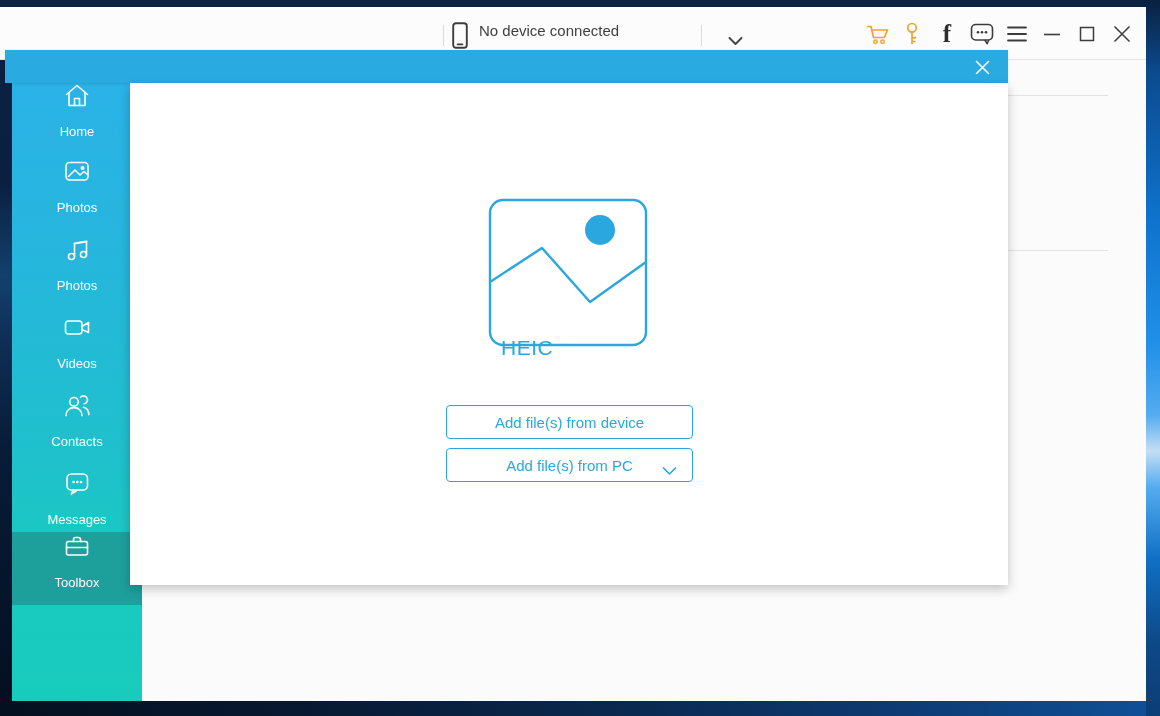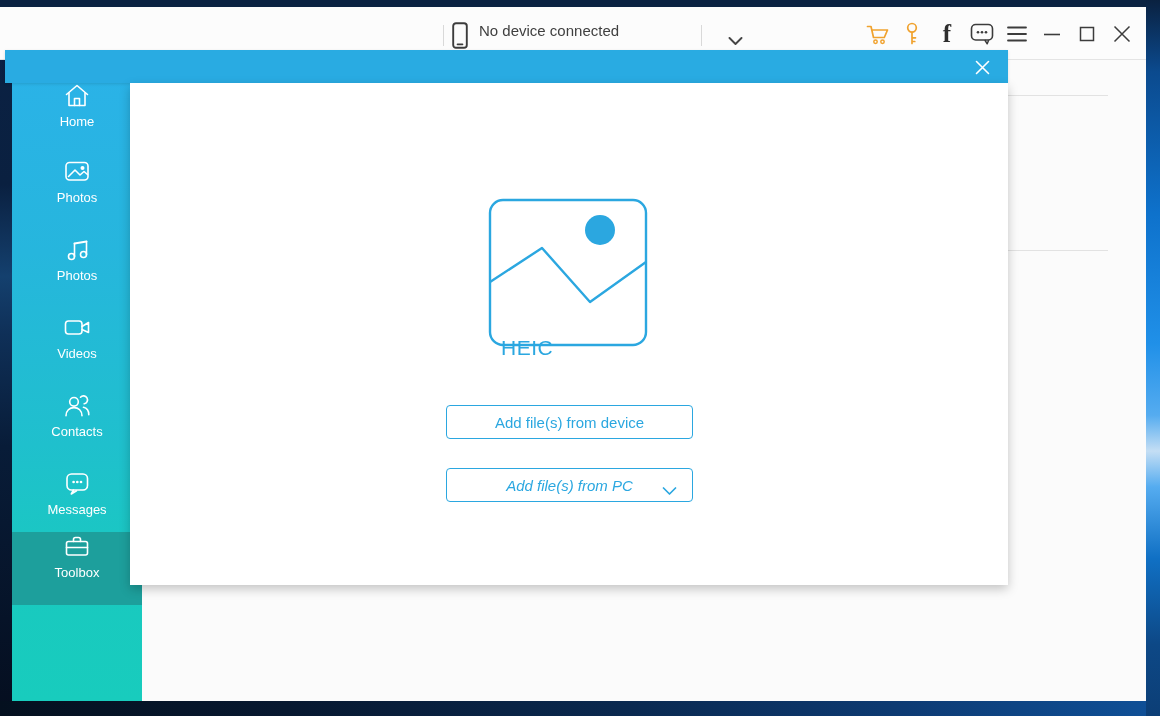--- a/index.html
+++ b/index.html
@@ -32,40 +32,40 @@
   
   .content-bg { position:absolute; left:12px; top:60px; width:1134px; height:641px; background:#fbfbfb; z-index:1; }
   .hline { position:absolute; height:1px; background:#e2e2e2; }
   .hline-1 { left:996px; top:35px;  width:100px; }
   .hline-2 { left:996px; top:190px; width:100px; }
 
   
   .sidebar { position:absolute; left:12px; top:60px; width:130px; height:641px; z-index:2;
              background:linear-gradient(180deg,#2bb2e8 0%,#26b6dd 30%,#1fc0cd 60%,#19c9c0 80%,#18ccbd 100%); }
   .side-item { position:absolute; left:0; width:130px; display:flex; flex-direction:column; align-items:center; cursor:pointer; }
-  .side-item .side-label { margin-top:1px; font-size:13px; color:#ffffff; }
+  .side-item .side-label { margin-top:11px; font-size:13px; color:#ffffff; }
   .si-0 { top:21px; }  .si-1 { top:97px; }  .si-2 { top:175px; } .si-3 { top:253px; }
   .si-4 { top:331px; } .si-5 { top:409px; }
   .si-6 { top:472px; height:73px; background:#1d9f9c; }
 
   
   .popup-header { position:absolute; left:5px; top:50px; width:1003px; height:33px;
                   background:#29abe2; z-index:5; box-shadow:0 1px 3px rgba(0,0,0,0.12); }
   .popup-close { position:absolute; left:965px; top:5px; width:24px; height:24px;
                  display:flex; align-items:center; justify-content:center; cursor:pointer; }
   .popup-body { position:absolute; left:130px; top:83px; width:878px; height:502px;
                 background:#ffffff; z-index:5; box-shadow:0 4px 10px rgba(0,0,0,0.22); }
   .heic-box { position:absolute; left:358px; top:115px; width:160px; height:173px; }
   .heic-label { position:absolute; left:13px; bottom:11px; font-size:21px; color:#2ba7e0; letter-spacing:0.5px; }
   .popup-btn { position:absolute; left:316px; width:247px; height:34px; background:#ffffff;
                border:1px solid #2ba7e0; border-radius:4px; color:#2ba7e0; font-size:15px;
                font-family:"Liberation Sans", sans-serif; cursor:pointer;
                display:flex; align-items:center; justify-content:center; }
   .btn-device { top:322px; }
-  .btn-pc { top:385px;font-style:italic; }
+  .btn-pc { top:365px; }
   .btn-chevron { position:absolute; right:15px; top:13px; }
 </style>
 </head>
 <body>
 
 <div class="desktop-top"></div>
 <div class="desktop-left"></div>
 <div class="desktop-right"></div>
 <div class="desktop-bottom"></div>
 

